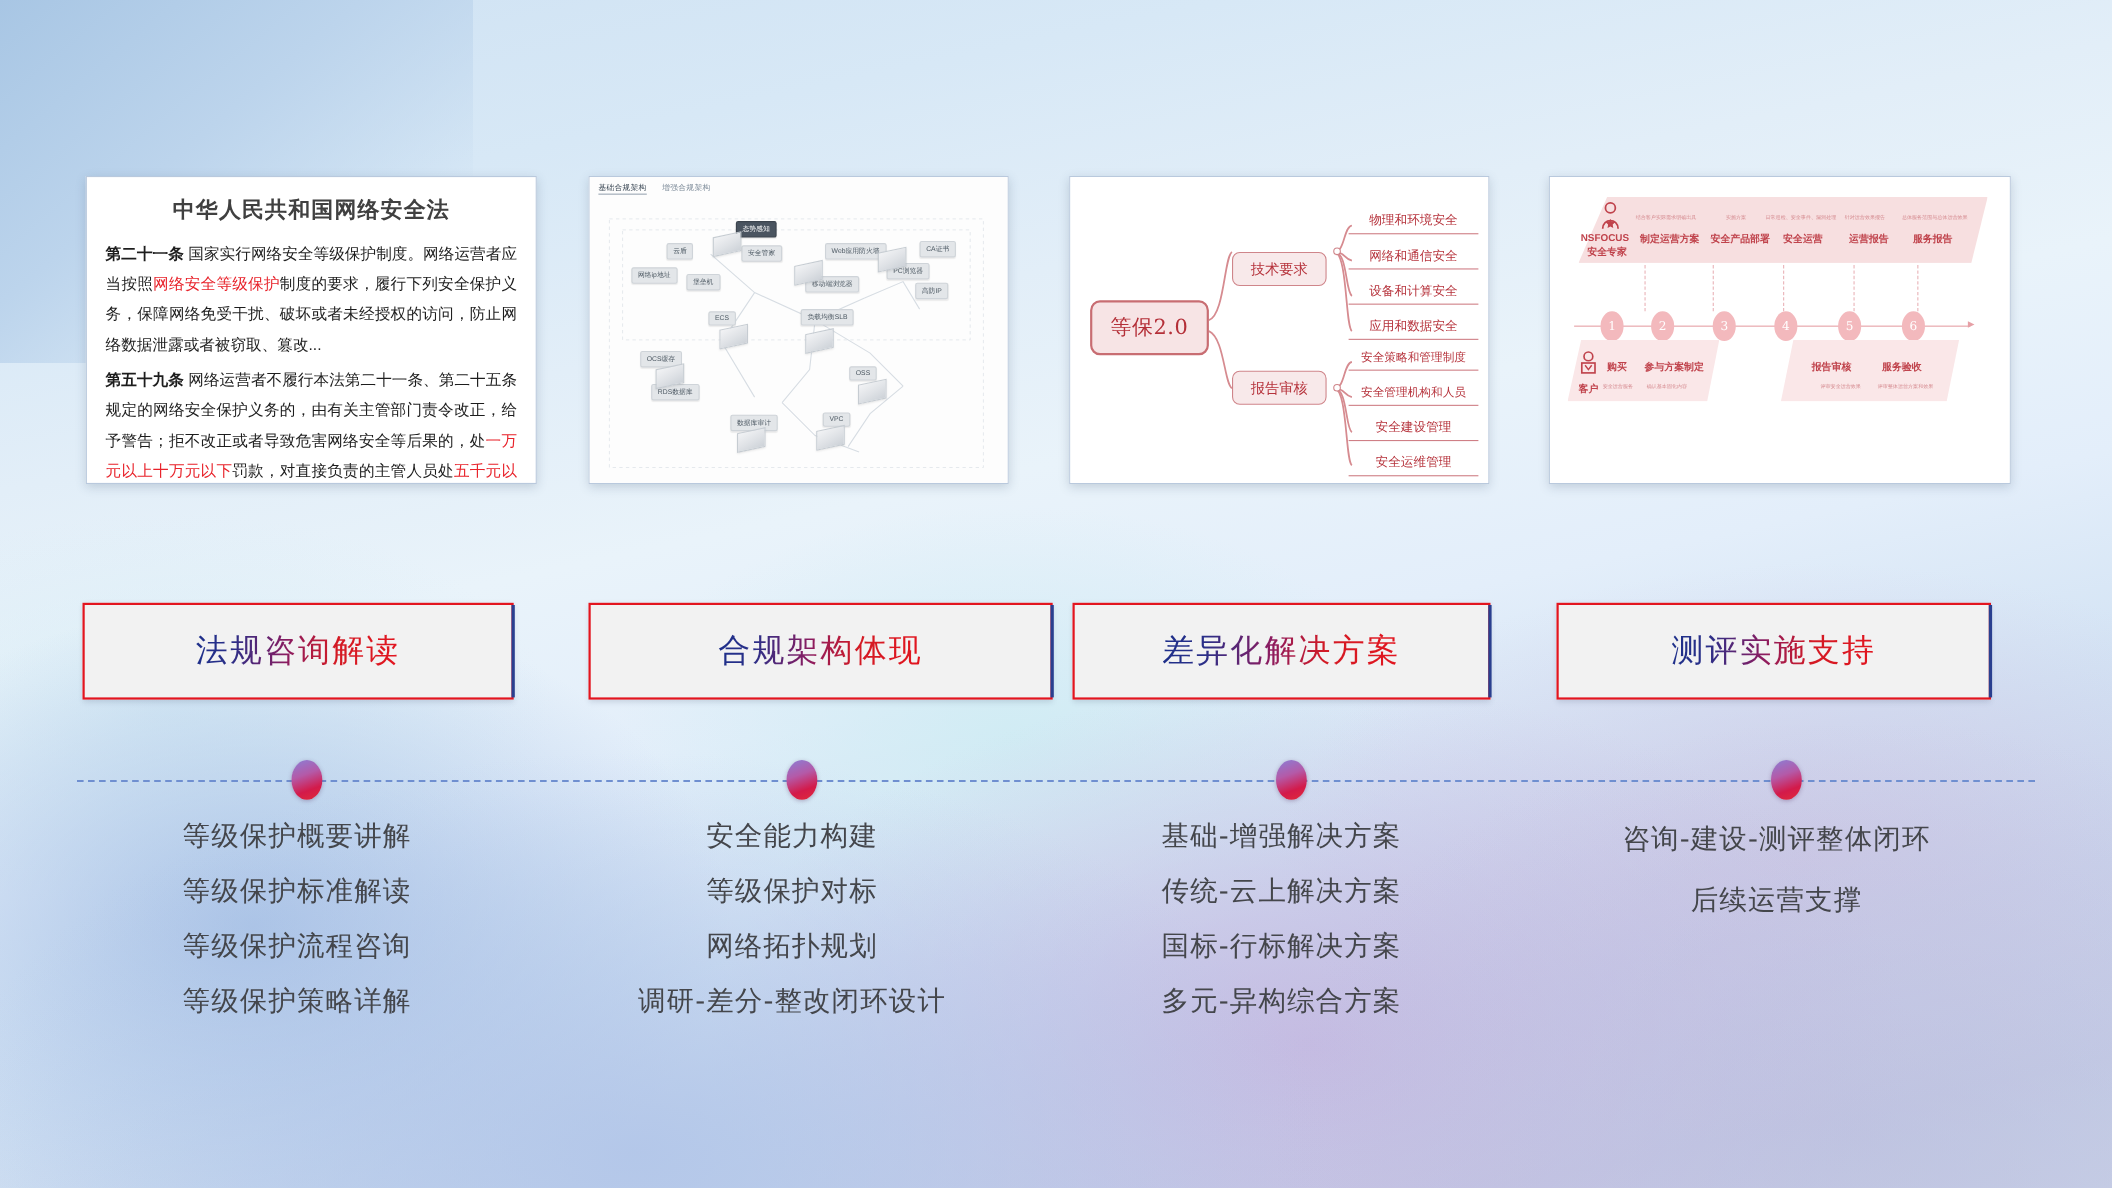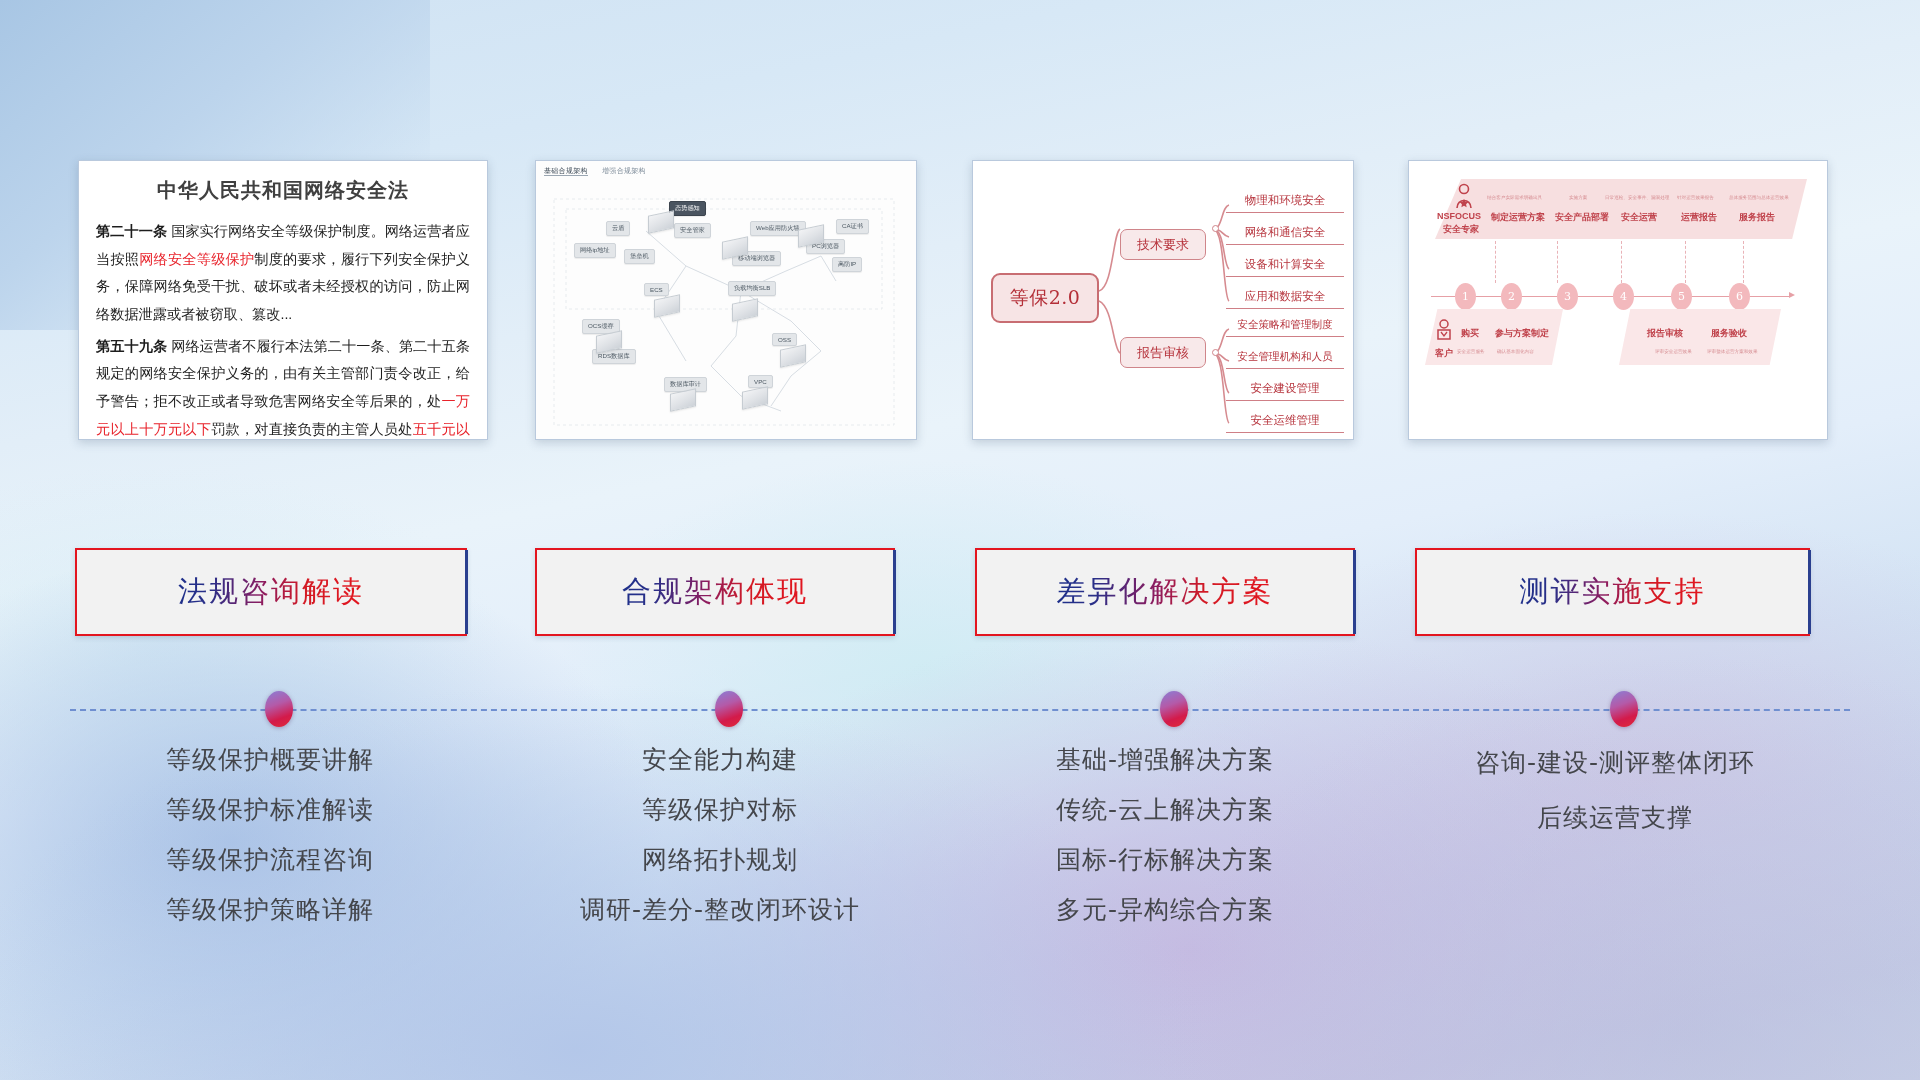--- a/index.html
+++ b/index.html
@@ -162,21 +162,21 @@
     background: #f2f2f2;
     border: 2px solid #e3151f;
     box-shadow: 0 2px 5px rgba(60,80,110,0.18);
     display: flex; align-items: center; justify-content: center;
   }
   .title-box::after {
     content: ""; position: absolute; right: -3px; top: 0; width: 3px; height: 100%;
     background: #2a3f8f;
   }
   .title-box.t1 { left: 75px;   width: 392px; }
-  .title-box.t2 { left: 535px;  width: 360px; }
+  .title-box.t2 { left: 535px;  width: 422px; }
   .title-box.t3 { left: 975px;  width: 380px; }
   .title-box.t4 { left: 1415px; width: 395px; }
   .title-text {
     font-size: 29px; letter-spacing: 2px;
     background: linear-gradient(95deg,#1d2f8a 0%, #2a2f88 18%, #8b1c60 45%, #d31a24 68%, #e3151f 100%);
     -webkit-background-clip: text; background-clip: text;
     -webkit-text-fill-color: transparent; color: transparent;
     font-family: "DejaVu Sans", sans-serif;
   }
 

